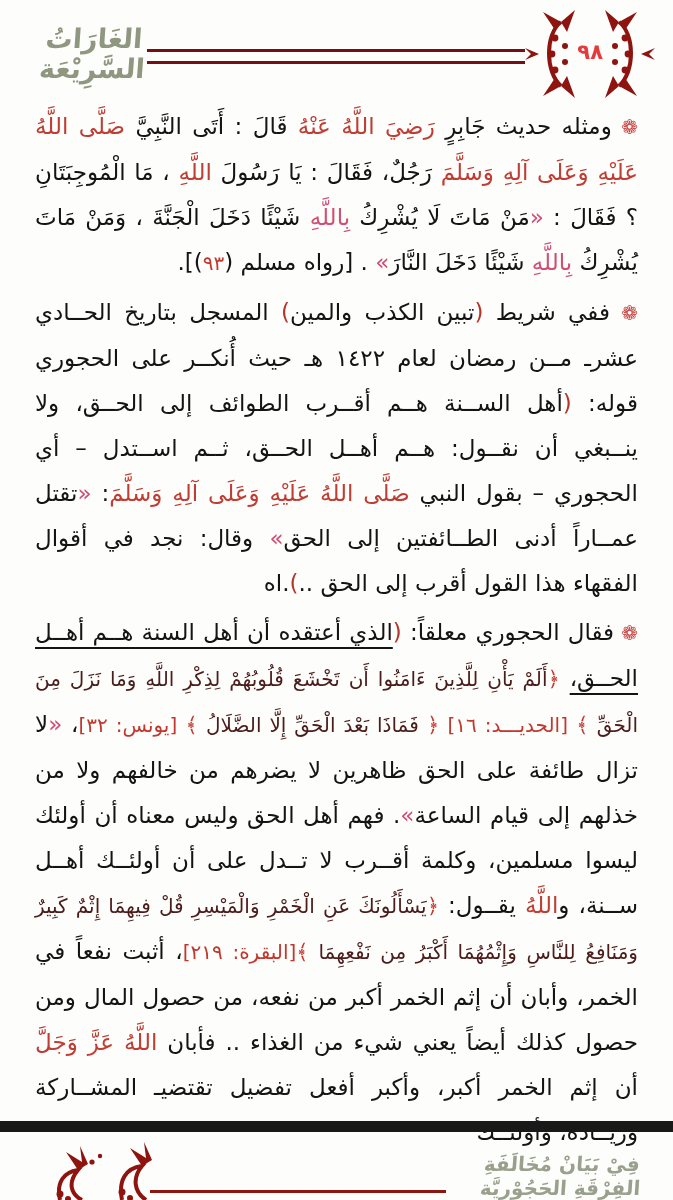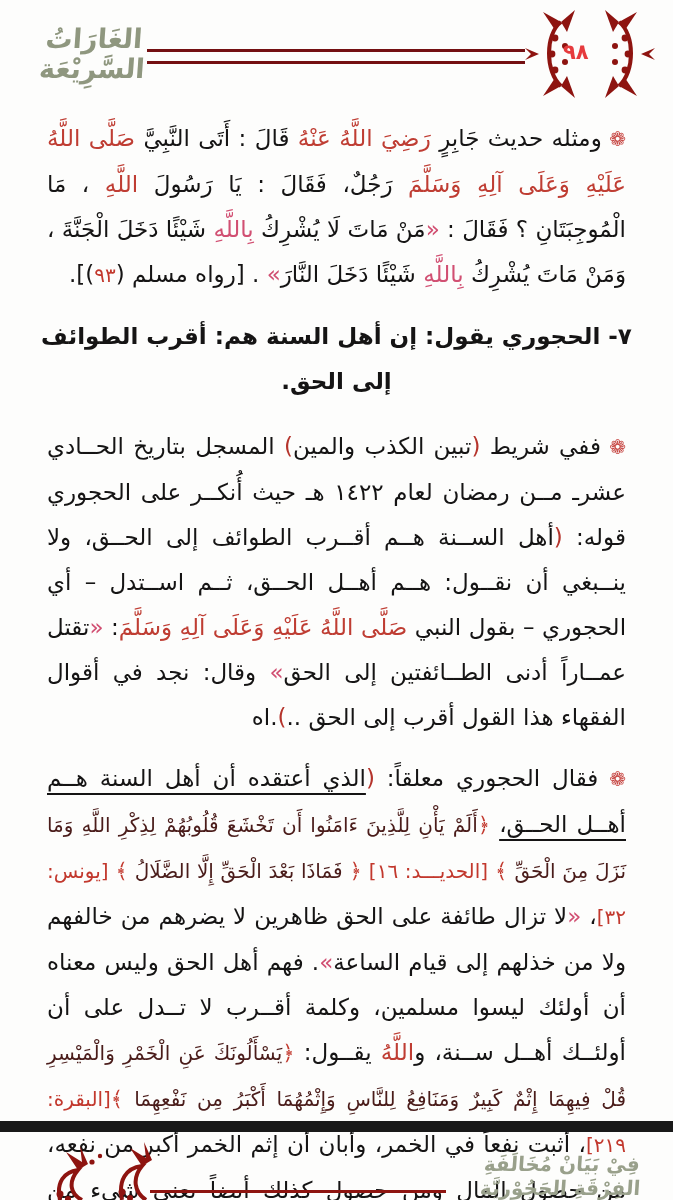--- a/index.html
+++ b/index.html
@@ -18,29 +18,29 @@
     transform:skewX(-4deg);
   }
   .hdr-rule{
     position:absolute;top:49px;left:147px;width:378px;height:9px;
     border-top:3px solid #741012;border-bottom:3px solid #741012;
     background:#fdfdfc;
   }
   .hdr-orn{position:absolute;top:8px;right:8px;width:150px;height:92px;}
   .hdr-pagenum{
     position:absolute;top:40px;right:70px;width:40px;
-    text-align:left;color:#e63b3d;font-size:21px;font-weight:bold;
+    text-align:right;color:#e63b3d;font-size:21px;font-weight:bold;
   }
   
   .content{
     position:absolute;top:100px;left:31px;right:31px;
     direction:rtl;
   }
   .content p{
-    margin:16px;padding:0;
+    margin:4px;padding:0;
     font-size:23px;line-height:45px;
     color:#151414;text-align:justify;
     text-justify:inter-word;
   }
   .heading{
     margin:16px 0 20px 0 !important;
     text-align:center !important;
     color:#ca2026;font-weight:bold;font-size:22px;line-height:32px;
   }
   .t{}
@@ -103,21 +103,20 @@
       <circle cx="100" cy="38" r="3"></circle>
         <circle cx="100" cy="54" r="3"></circle>
       <polygon points="24,46 10,40 16,46 10,52"></polygon>
       <polygon points="126,46 140,40 134,46 140,52"></polygon>
     </g>
   </svg>
   <div class="hdr-pagenum">٩٨</div>
 
   <div class="content">
     <p><span class="flower">❁ </span><span class="t">ومثله حديث جَابِرٍ </span><span class="hon">رَضِيَ اللَّهُ عَنْهُ</span><span class="t"> قَالَ : أَتَى النَّبِيَّ </span><span class="hon">صَلَّى اللَّهُ عَلَيْهِ وَعَلَى آلِهِ وَسَلَّمَ</span><span class="t"> رَجُلٌ، فَقَالَ : يَا رَسُولَ </span><span class="hon">اللَّهِ</span><span class="t"> ، مَا الْمُوجِبَتَانِ ؟ فَقَالَ : </span><span class="quo">«</span><span class="t">مَنْ مَاتَ لَا يُشْرِكُ </span><span class="quo">بِاللَّهِ</span><span class="t"> شَيْئًا دَخَلَ الْجَنَّةَ ، وَمَنْ مَاتَ يُشْرِكُ </span><span class="quo">بِاللَّهِ</span><span class="t"> شَيْئًا دَخَلَ النَّارَ</span><span class="quo">»</span><span class="t"> . [رواه مسلم (</span><span class="ref">٩٣</span><span class="t">)].</span></p>
-    <p class="heading">٧- الحجوري يقول: إن أهل السنة هم: أقرب الطوائف إلى الحق.</p>
     <p><span class="flower">❁ </span><span class="t">ففي شريط </span><span class="paren">(</span><span class="t">تبين الكذب والمين</span><span class="paren">)</span><span class="t"> المسجل بتاريخ الحــادي عشرـ مــن رمضان لعام ١٤٢٢ هـ حيث أُنكــر على الحجوري قوله: </span><span class="paren">(</span><span class="t">أهل الســنة هــم أقــرب الطوائف إلى الحــق، ولا ينــبغي أن نقــول: هــم أهــل الحــق، ثــم اســتدل – أي الحجوري – بقول النبي </span><span class="hon">صَلَّى اللَّهُ عَلَيْهِ وَعَلَى آلِهِ وَسَلَّمَ</span><span class="t">: </span><span class="quo">«</span><span class="t">تقتل عمــاراً أدنى الطــائفتين إلى الحق</span><span class="quo">»</span><span class="t"> وقال: نجد في أقوال الفقهاء هذا القول أقرب إلى الحق ..</span><span class="paren">)</span><span class="t">.اه</span></p>
     <p><span class="flower">❁ </span><span class="b">فقال الحجوري معلقاً: </span><span class="paren">(</span><span class="u">الذي أعتقده أن أهل السنة هــم أهــل الحــق،</span><span class="t"> </span><span class="qbr">﴿</span><span class="qur">أَلَمْ يَأْنِ لِلَّذِينَ ءَامَنُوا أَن تَخْشَعَ قُلُوبُهُمْ لِذِكْرِ اللَّهِ وَمَا نَزَلَ مِنَ الْحَقِّ</span><span class="qbr"> ﴾ </span><span class="ref">[الحديـــد: ١٦]</span><span class="qbr"> ﴿ </span><span class="qur">فَمَاذَا بَعْدَ الْحَقِّ إِلَّا الضَّلَالُ</span><span class="qbr"> ﴾ </span><span class="ref">[يونس: ٣٢]</span><span class="t">، </span><span class="quo">«</span><span class="t">لا تزال طائفة على الحق ظاهرين لا يضرهم من خالفهم ولا من خذلهم إلى قيام الساعة</span><span class="quo">»</span><span class="t">. فهم أهل الحق وليس معناه أن أولئك ليسوا مسلمين، وكلمة أقــرب لا تــدل على أن أولئــك أهــل ســنة، و</span><span class="hon">اللَّهُ</span><span class="t"> يقــول: </span><span class="qbr">﴿</span><span class="qur">يَسْأَلُونَكَ عَنِ الْخَمْرِ وَالْمَيْسِرِ قُلْ فِيهِمَا إِثْمٌ كَبِيرٌ وَمَنَافِعُ لِلنَّاسِ وَإِثْمُهُمَا أَكْبَرُ مِن نَفْعِهِمَا</span><span class="qbr"> ﴾</span><span class="ref">[البقرة: ٢١٩]</span><span class="t">، أثبت نفعاً في الخمر، وأبان أن إثم الخمر أكبر من نفعه، من حصول المال ومن حصول كذلك أيضاً يعني شيء من الغذاء .. فأبان </span><span class="hon">اللَّهُ عَزَّ وَجَلَّ</span><span class="t"> أن إثم الخمر أكبر، وأكبر أفعل تفضيل تقتضيـ المشــاركة وزيــادة، وأولئــك</span></p>
   </div>
 
   <div class="black-bar"></div>
 
   <div class="ftr-subtitle">فِيْ بَيَانْ مُخَالَفَةِ الفِرْقَةِ الحَجُوْرِيَّة</div>
   <div class="ftr-rule"></div>
 
   <svg class="ftr-orn" viewBox="0 0 140 58">

